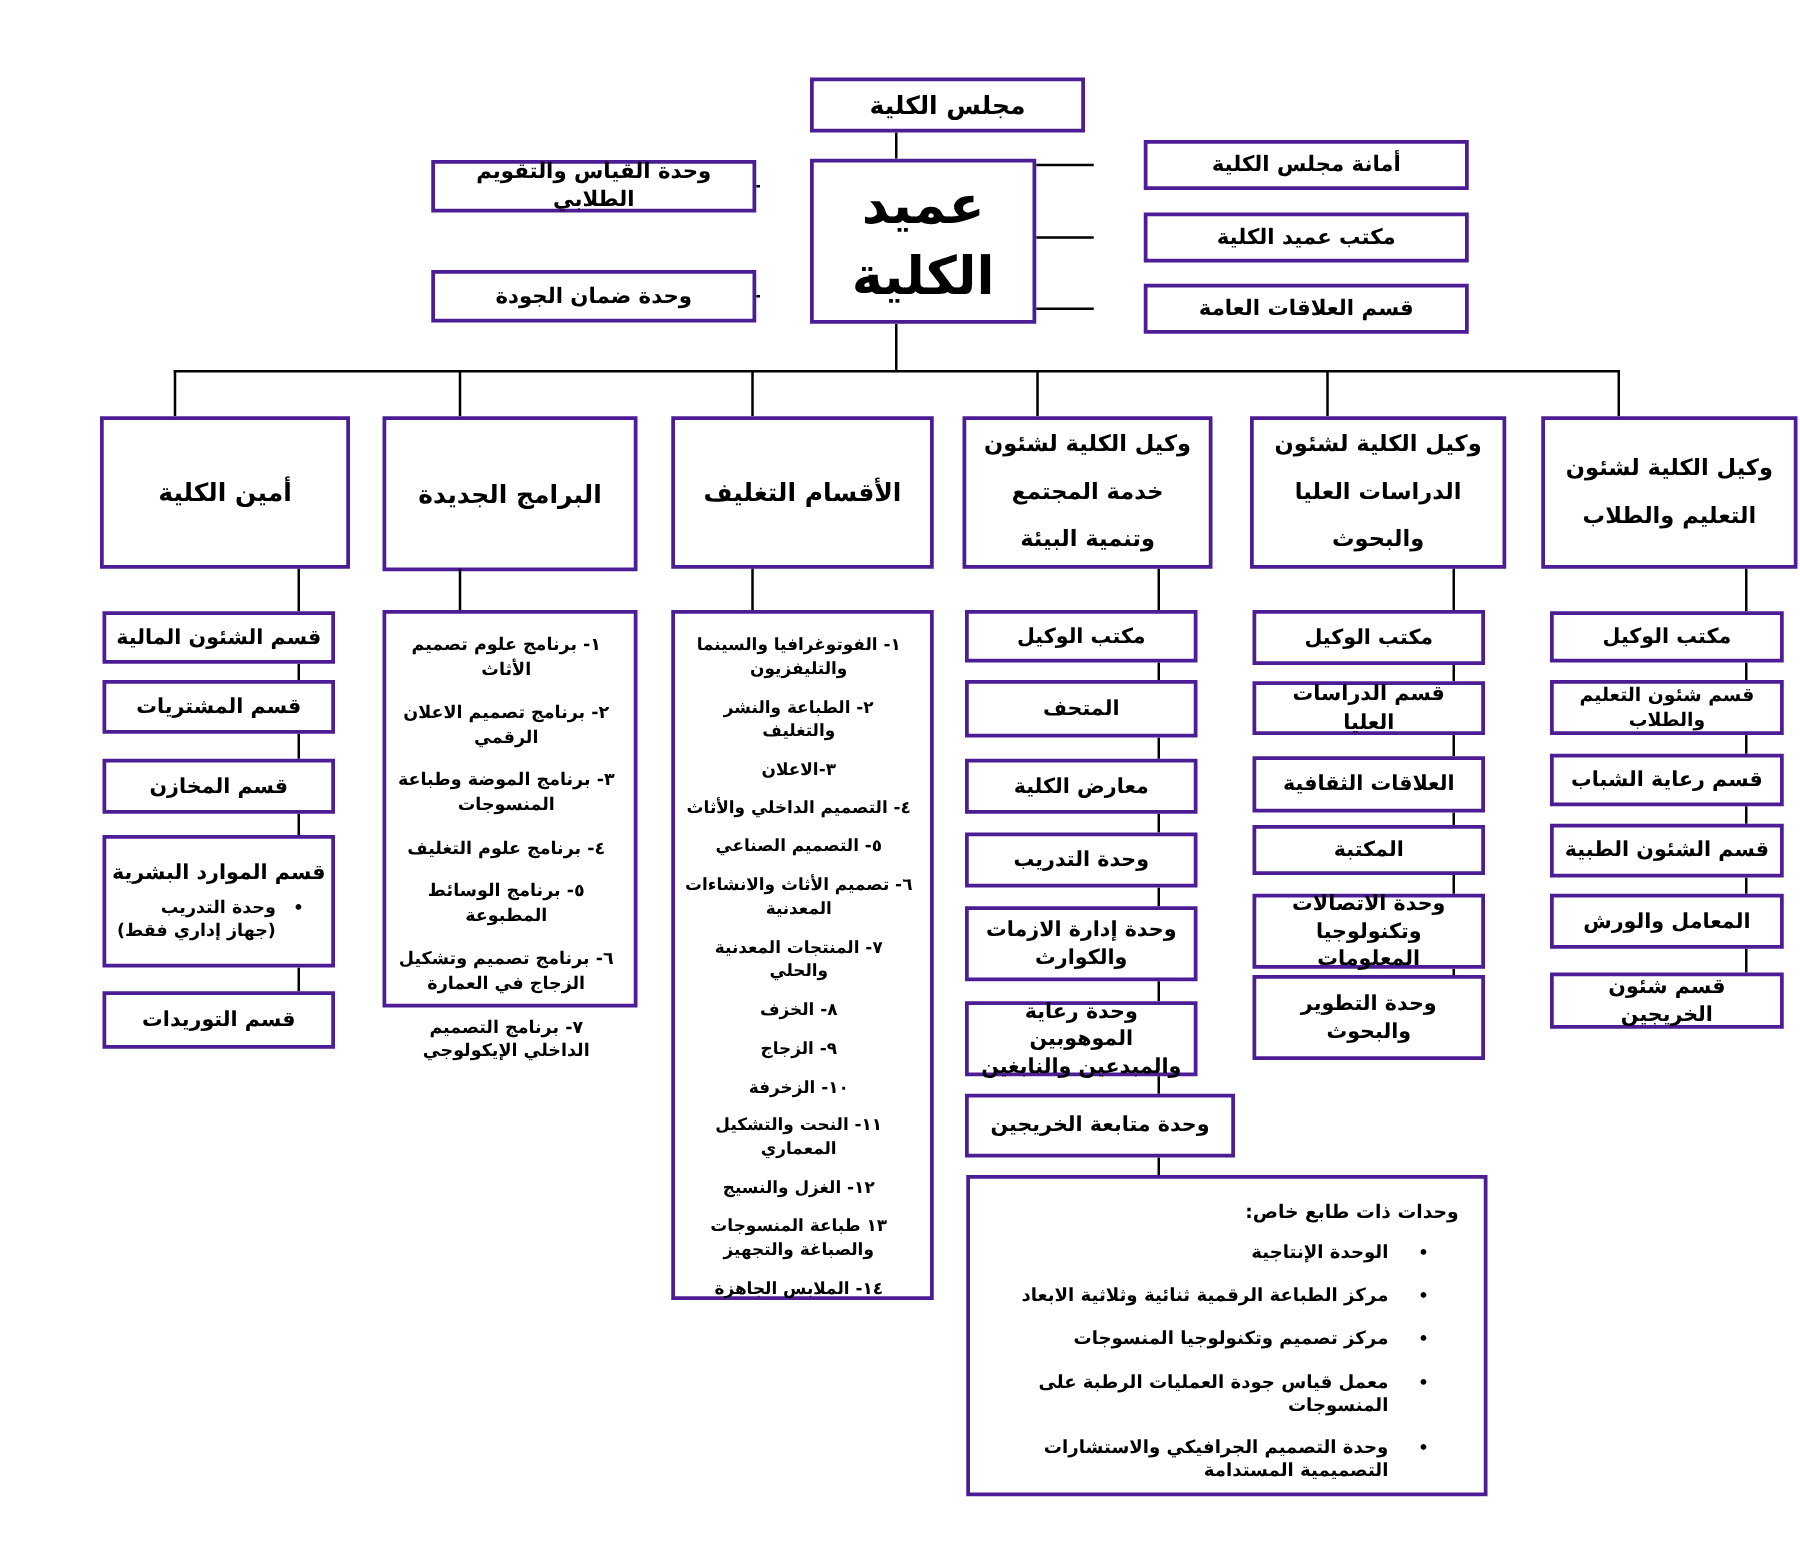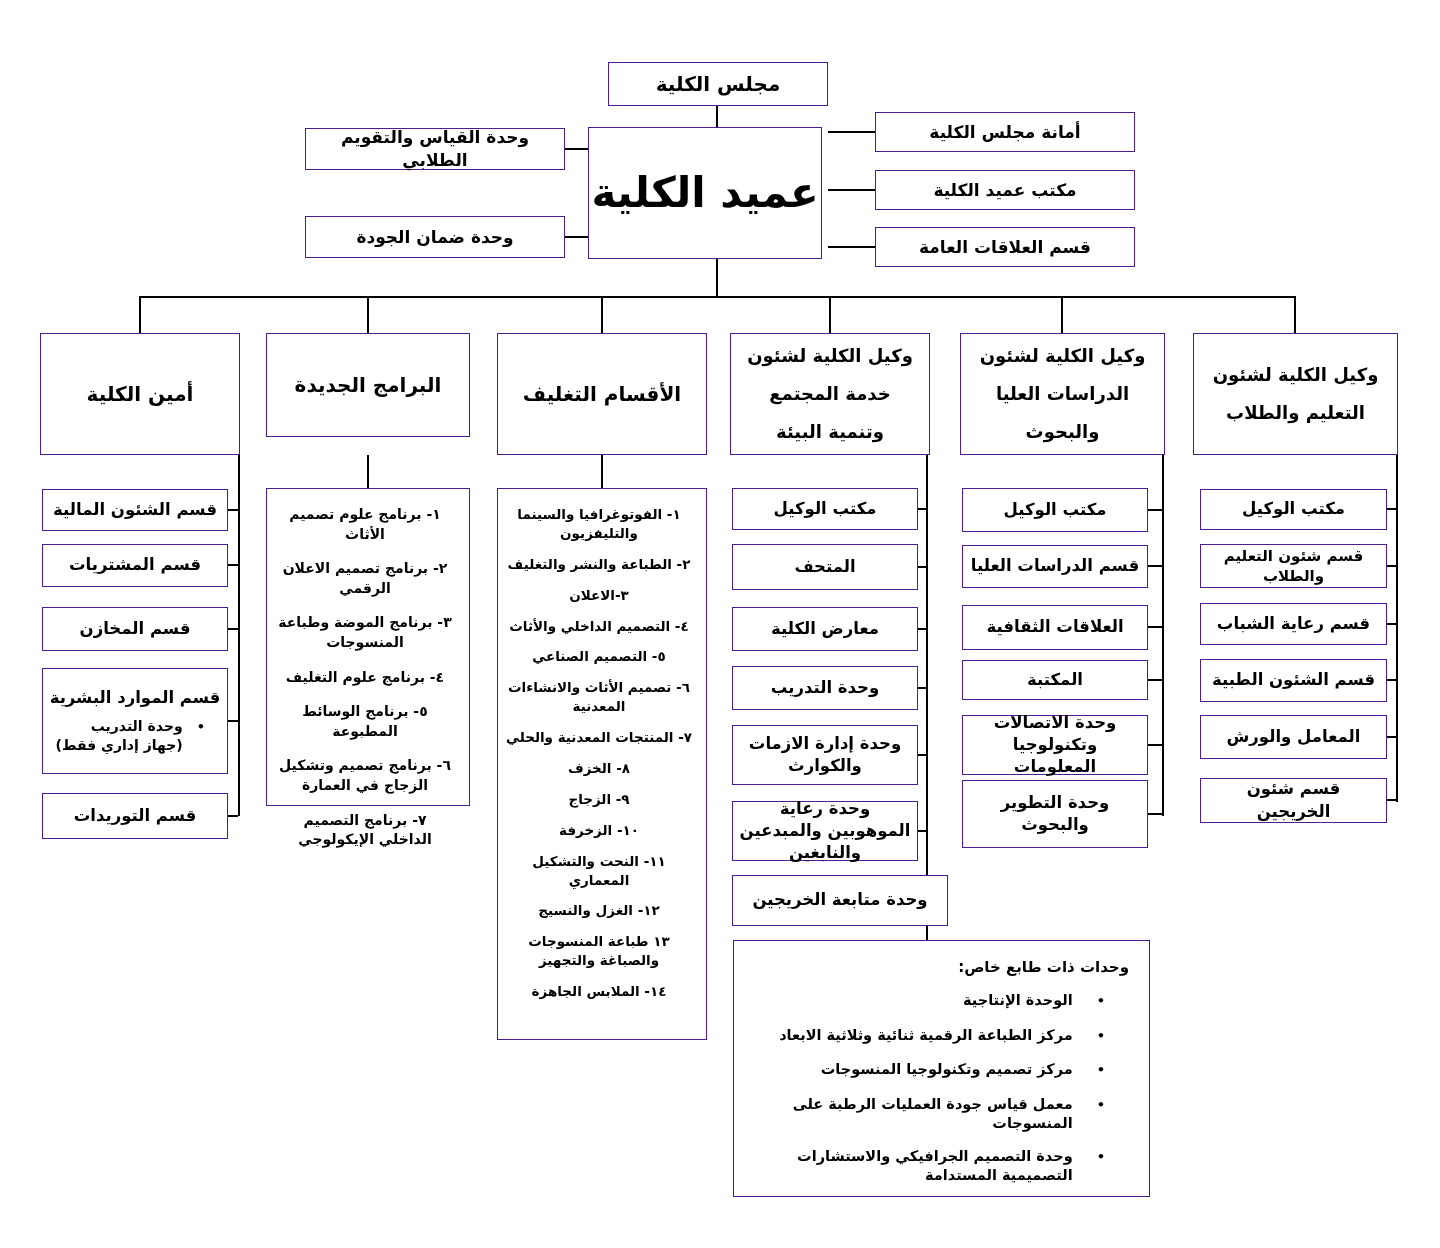--- a/index.html
+++ b/index.html
@@ -1,23 +1,23 @@
 <!DOCTYPE html>
 <html lang="ar"><head>
 <meta charset="utf-8">
 <style>
   html,body{margin:0;padding:0;background:#fff;}
   #stage{
     position:relative;width:1440px;height:1248px;background:#fff;overflow:hidden;
     font-family:"DejaVu Sans",sans-serif;font-weight:bold;color:#000;
   }
   .box{
-    position:absolute;background:#fff;border:1px solid #4c1d95;box-sizing:border-box;
+    position:absolute;background:#fff;border:3px solid #4c1d95;box-sizing:border-box;
     display:flex;flex-direction:column;align-items:center;justify-content:center;
-    text-align:center;direction:rtl;line-height:1.35;
+    text-align:center;direction:rtl;line-height:1.35;margin-left:40px;
   }
   .hl,.vl{position:absolute;background:#000;}
   .hl{height:2px}
   .vl{width:2px}
   .f-council{font-size:20px}
   .f-dean{font-size:42px;letter-spacing:1px}
   .f-side{font-size:17px}
   .f-hdr{font-size:20px}
   .f-hdr3{font-size:18px;line-height:2.1}
   .f-child{font-size:16.5px;padding:2px 6px}
@@ -50,21 +50,21 @@
   <i class="vl" style="left:139px;top:296px;height:37px"></i>
   <i class="vl" style="left:367px;top:296px;height:37px"></i>
   <i class="vl" style="left:601px;top:296px;height:37px"></i>
   <i class="vl" style="left:829px;top:296px;height:37px"></i>
   <i class="vl" style="left:1061px;top:296px;height:37px"></i>
   <i class="vl" style="left:1294px;top:296px;height:37px"></i>
 
   <div class="box f-council" style="left:608px;top:62px;width:220px;height:44px">
     <span>مجلس الكلية</span>
   </div>
-  <div class="box f-dean" style="left:588px;top:127px;width:234px;height:132px">
+  <div class="box f-dean" style="left:608px;top:127px;width:181px;height:132px">
     <span>عميد الكلية</span>
   </div>
   <div class="box f-side" style="left:305px;top:128px;width:260px;height:42px">
     <span>وحدة القياس والتقويم الطلابي</span>
   </div>
   <div class="box f-side" style="left:305px;top:216px;width:260px;height:42px">
     <span>وحدة ضمان الجودة</span>
   </div>
   <div class="box f-side" style="left:875px;top:112px;width:260px;height:40px">
     <span>أمانة مجلس الكلية</span>
@@ -72,21 +72,21 @@
   <div class="box f-side" style="left:875px;top:170px;width:260px;height:40px">
     <span>مكتب عميد الكلية</span>
   </div>
   <div class="box f-side" style="left:875px;top:227px;width:260px;height:40px">
     <span>قسم العلاقات العامة</span>
   </div>
 
   <div class="box f-hdr" style="left:40px;top:333px;width:200px;height:122px">
     <span>أمين الكلية</span>
   </div>
-  <div class="box f-hdr" style="left:266px;top:333px;width:204px;height:104px">
+  <div class="box f-hdr" style="left:266px;top:333px;width:204px;height:124px">
     <span>البرامج الجديدة</span>
   </div>
   <div class="box f-hdr" style="left:497px;top:333px;width:210px;height:122px">
     <span>الأقسام التغليف</span>
   </div>
   <div class="box f-hdr3" style="left:730px;top:333px;width:200px;height:122px">
     <span>وكيل الكلية لشئون</span>
     <span>خدمة المجتمع</span>
     <span>وتنمية البيئة</span>
   </div>

